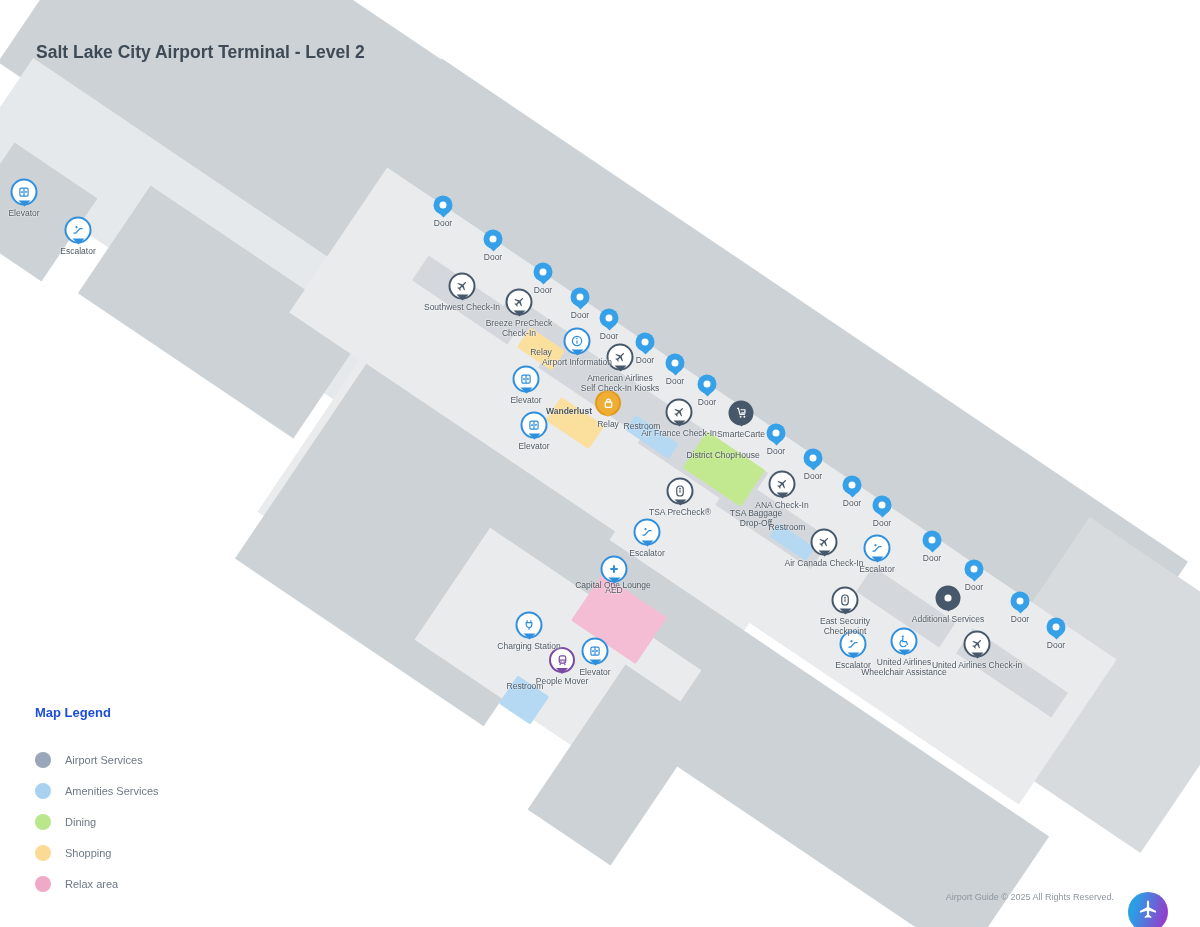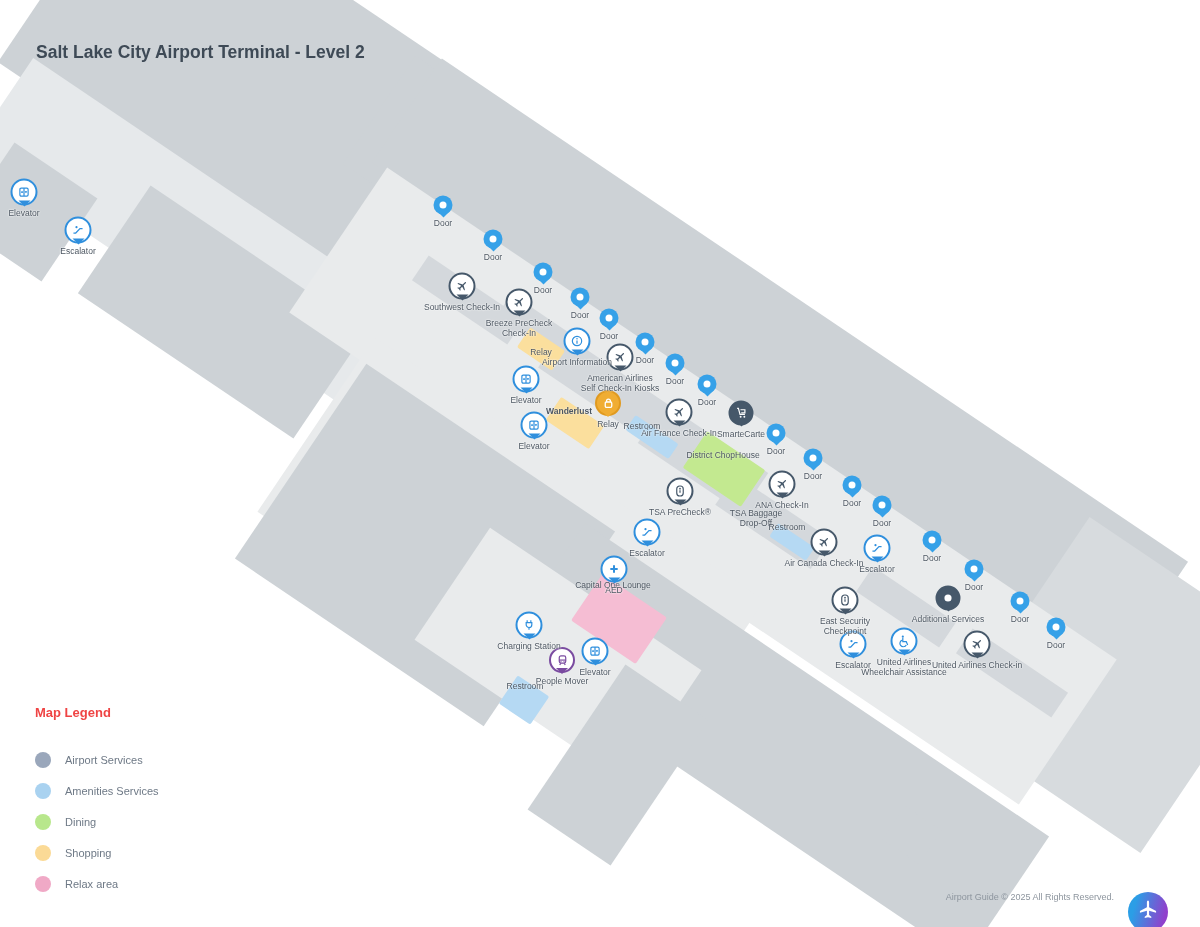--- a/index.html
+++ b/index.html
@@ -13,21 +13,21 @@
   .c-wlight{background:#e6e9eb;}
   .c-mid{background:#d7dbde;}
   .c-counter{background:#d4d8dc;}
 
   
   .area{position:absolute;transform:translate(-50%,-50%) rotate(34deg);border-radius:2px;}
 
   
   .page-title{position:absolute;left:36px;top:30px;font-size:17.5px;font-weight:bold;color:#3e4a56;}
   .legend{position:absolute;left:35px;top:705px;}
-  .legend h3{margin:0 0 24px 0;font-size:13px;color:#ef4444;}
+  .legend h3{margin:0 0 24px 0;font-size:13px;color:#1d4ed8;}
   .legend-row{display:flex;align-items:center;height:31px;}
   .legend-swatch{width:16px;height:16px;border-radius:50%;margin-right:14px;flex:0 0 auto;}
   .legend-label{font-size:11px;color:#6e7986;}
   .footer{position:absolute;right:32px;top:892px;display:flex;align-items:flex-start;}
   .footer-text{font-size:9px;color:#8d959e;margin-right:14px;}
   .brand-badge{width:40px;height:40px;border-radius:50%;display:flex;align-items:center;justify-content:center;
     background:linear-gradient(105deg,#2b9ee6 20%,#9040cc 85%);}
   .brand-badge svg{width:22px;height:22px;}
 
   

